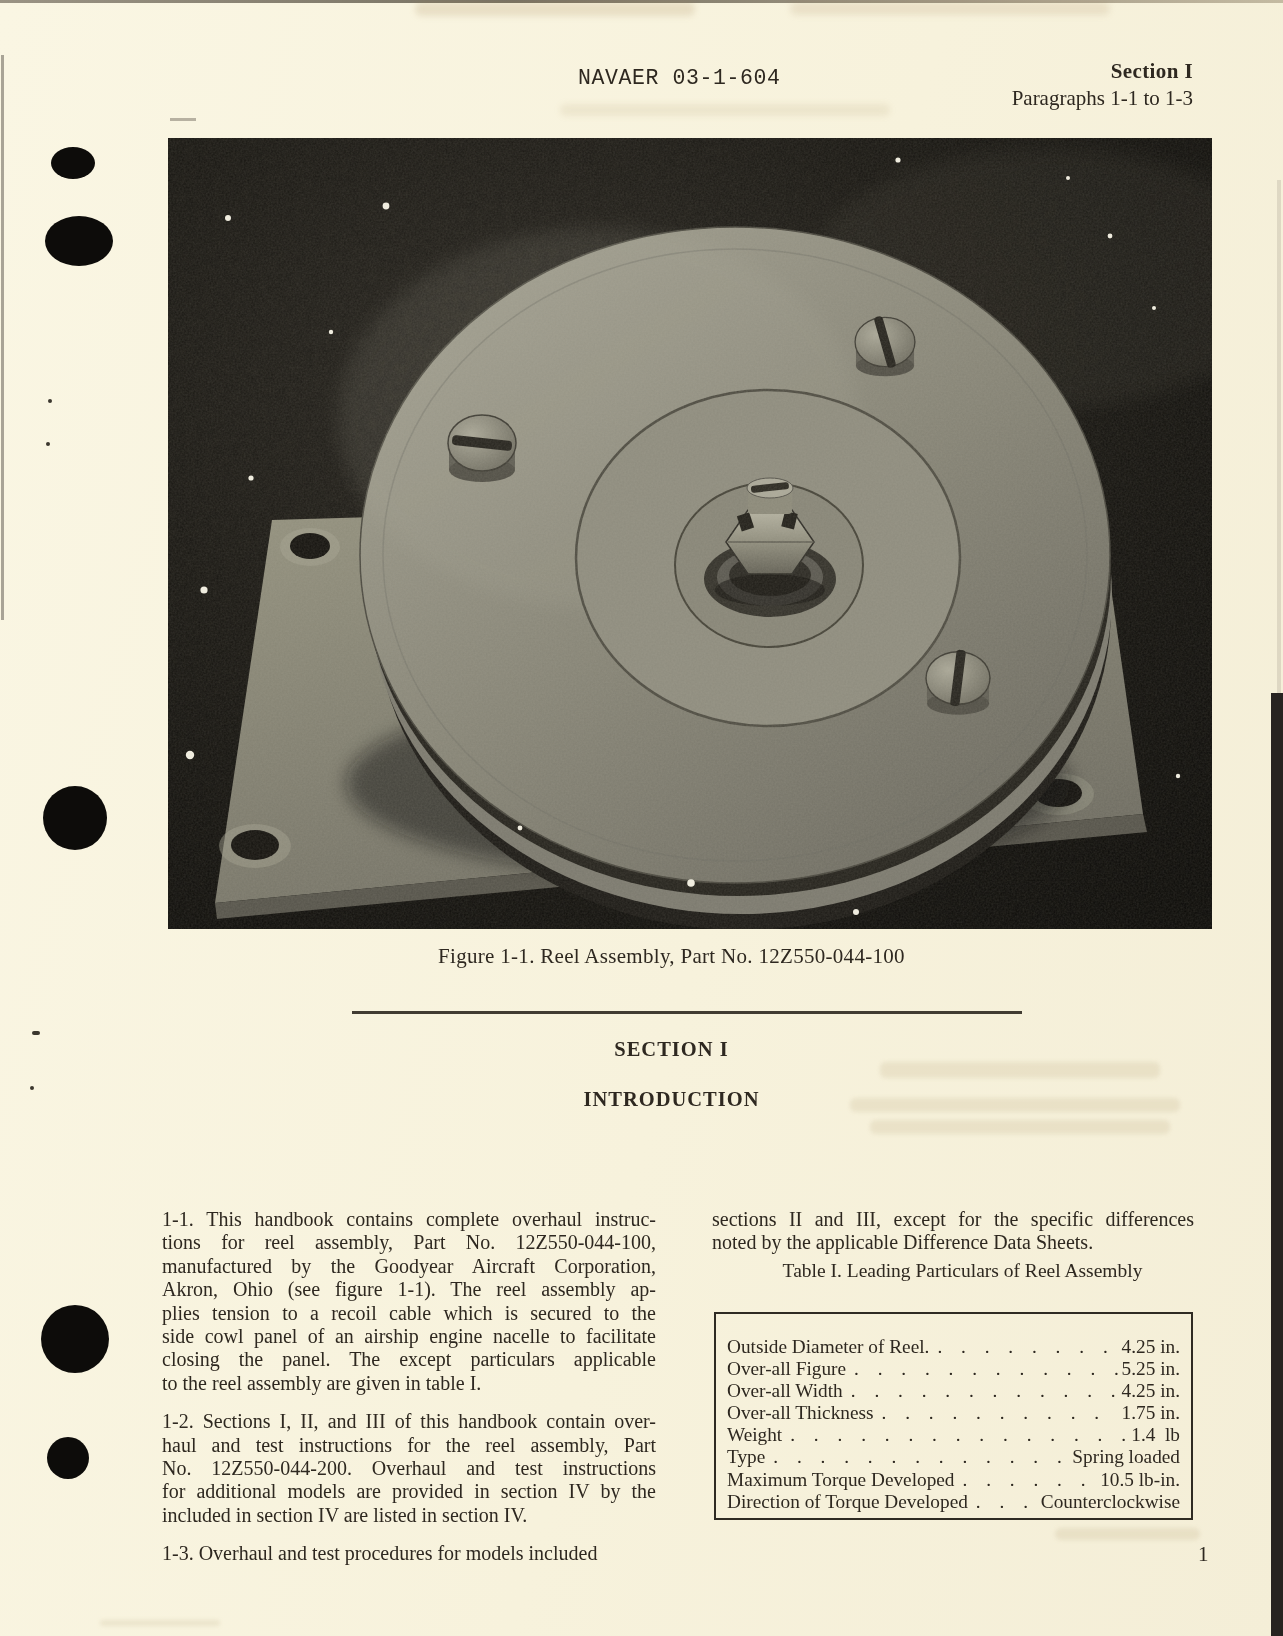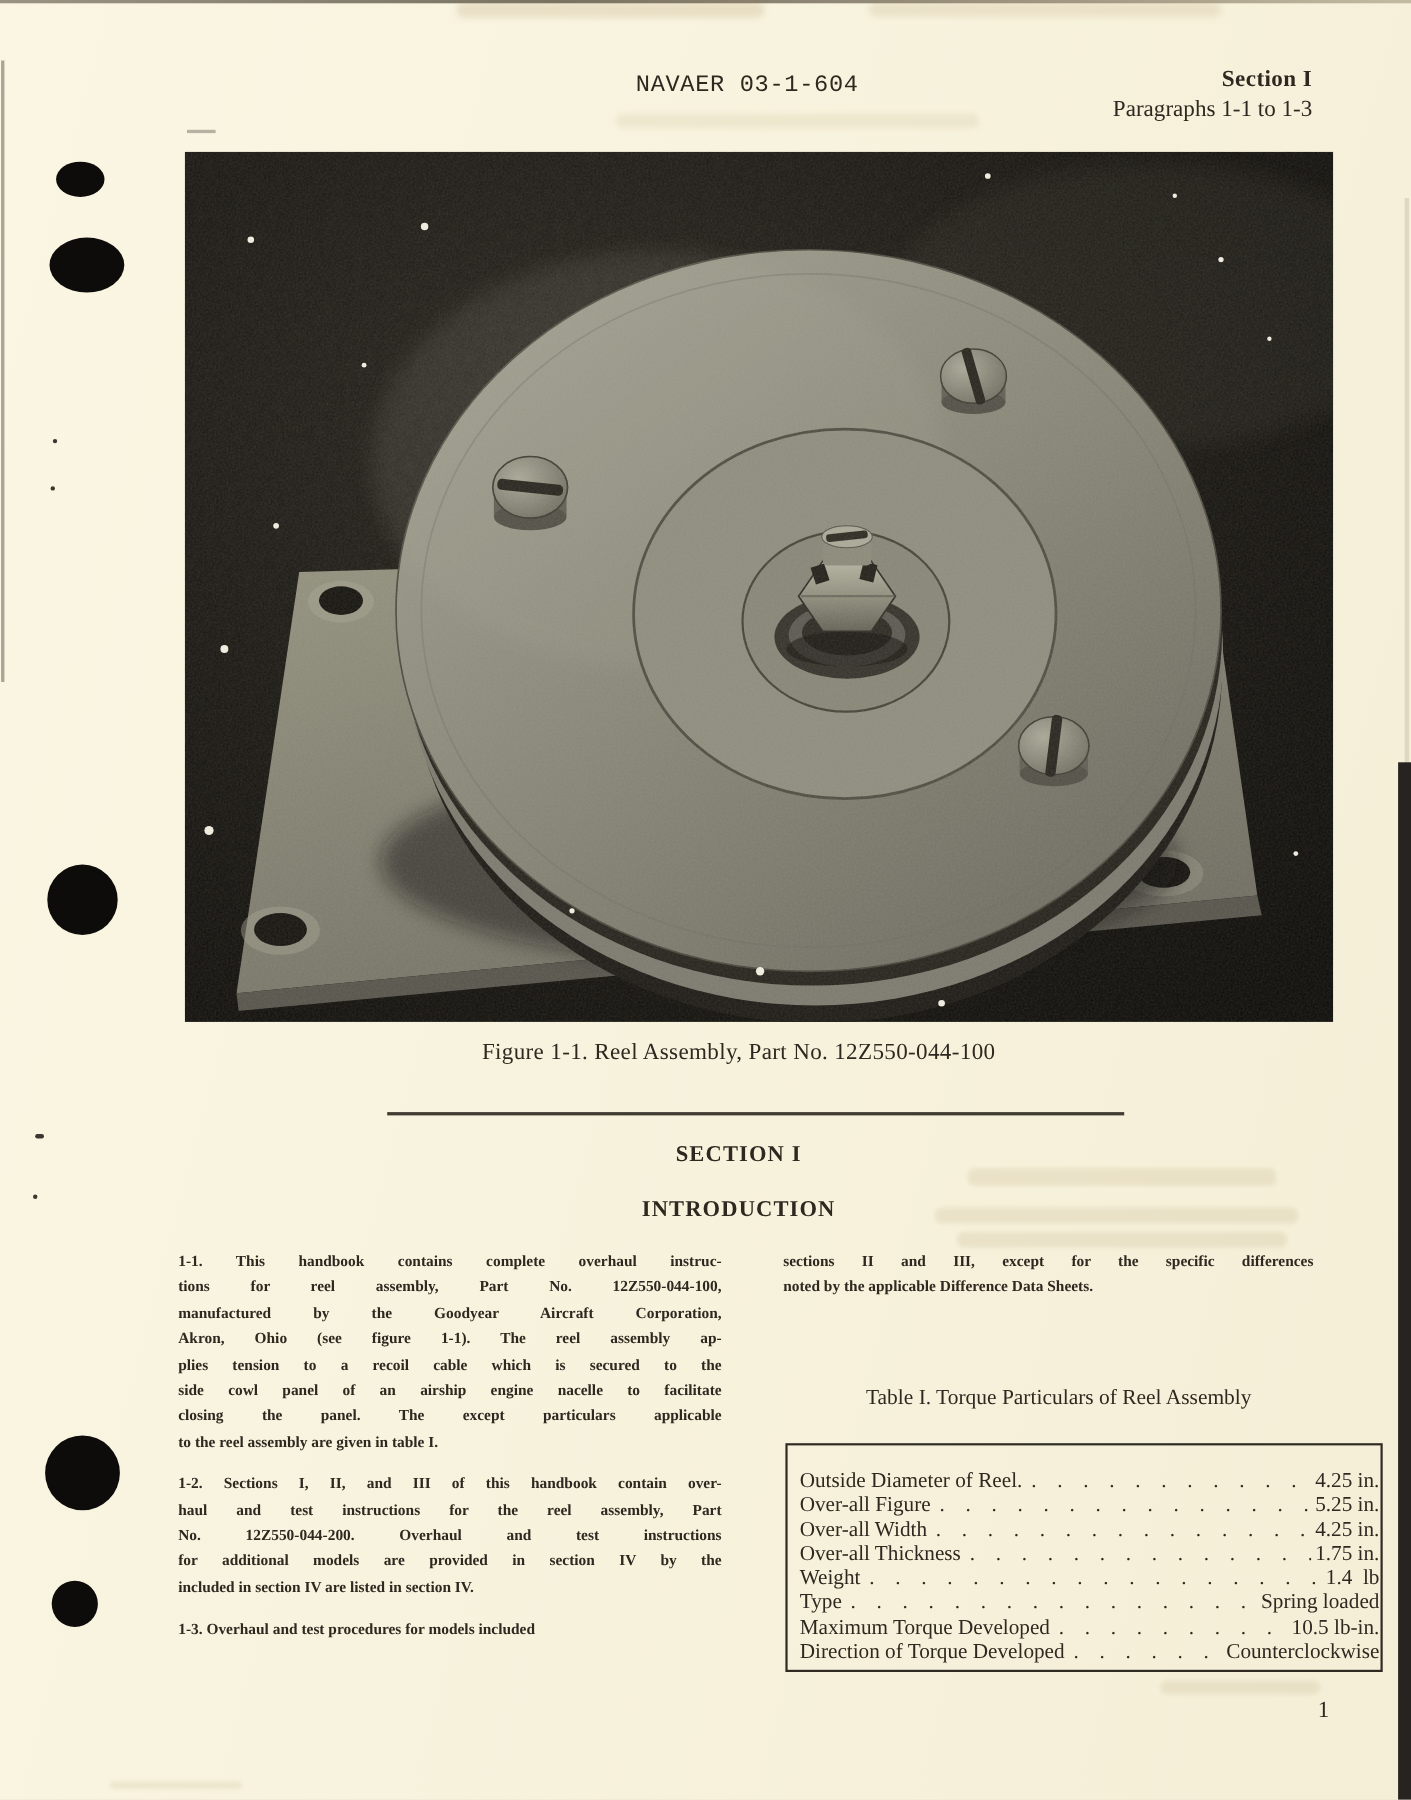--- a/index.html
+++ b/index.html
@@ -22,30 +22,30 @@
   .hdr-right{position:absolute;right:90px;top:58px;text-align:right;font-size:21px;line-height:27px;}
   .hdr-right .sec{font-weight:bold;letter-spacing:.4px;}
   
   .figure-wrap{position:absolute;left:168px;top:138px;width:1044px;height:791px;}
   .center-band{position:absolute;left:30px;width:1283px;text-align:center;}
   .fig-caption{top:944px;font-size:21px;letter-spacing:.3px;}
   .rule{position:absolute;left:352px;top:1011px;width:670px;height:3px;background:#413c32;}
   .sec-title{top:1038px;font-size:20.5px;font-weight:bold;letter-spacing:1px;}
   .sec-sub{top:1088px;font-size:20.5px;font-weight:bold;letter-spacing:1px;}
   
-  .col{position:absolute;top:1136px;font-size:14px;line-height:23.4px;font-weight:bold;}
+  .col{position:absolute;top:1208px;font-size:20px;line-height:23.4px;}
   .col-left{left:162px;width:494px;}
   .col-right{left:712px;width:482px;}
   .para{margin:0 0 15px 0;}
   .line{white-space:nowrap;text-align:justify;text-align-last:justify;}
   .line.lastline{text-align-last:left;}
   
   .table-title{position:absolute;left:714px;top:1260px;width:497px;text-align:center;font-size:19.5px;}
-  .table-box{position:absolute;left:714px;top:1312px;width:543px;height:208px;box-sizing:border-box;
-             border:2.5px solid var(--table-border,#2f2b23);padding:22px 1px 6px 11px;font-size:19.3px;}
+  .table-box{position:absolute;left:714px;top:1312px;width:479px;height:208px;box-sizing:border-box;
+             border:2.5px solid var(--table-border,#2f2b23);padding:22px 11px 6px 11px;font-size:19.3px;}
   .trow{display:flex;align-items:baseline;line-height:22.1px;}
   .tlabel{white-space:nowrap;}
   .tdots{flex:1 1 auto;overflow:hidden;white-space:nowrap;letter-spacing:7px;margin:0 4px 0 8px;}
   .tvalue{white-space:pre;}
   .page-number{position:absolute;left:1198px;top:1542px;font-size:21px;}
   .ghost{position:absolute;background:rgba(150,122,62,.12);filter:blur(2px);border-radius:6px;}
   .dash-mark{position:absolute;background:#8a8376;opacity:.6;}
 </style>
 </head>
 <body>
@@ -237,21 +237,21 @@
         <div class="line lastline">1-3.  Overhaul and test procedures for models included</div>
       </div>
     </div>
   <div class="col col-right">
       <div class="para">
         <div class="line">sections II and III,  except for the specific differences</div>
         <div class="line lastline">noted by the applicable Difference Data Sheets.</div>
       </div>
     </div>
 
-  <div class="table-title">Table I.  Torque Particulars of Reel Assembly</div>
+  <div class="table-title">Table I.  Leading Particulars of Reel Assembly</div>
   <div class="table-box">
       <div class="trow">
         <span class="tlabel">Outside Diameter of Reel.</span>
         <span class="tdots">. . . . . . . . . . . . . . . . . . . . . . . . . . . . . . </span>
         <span class="tvalue">4.25 in.</span>
       </div>
       <div class="trow">
         <span class="tlabel">Over-all Figure</span>
         <span class="tdots">. . . . . . . . . . . . . . . . . . . . . . . . . . . . . . </span>
         <span class="tvalue">5.25 in.</span>

